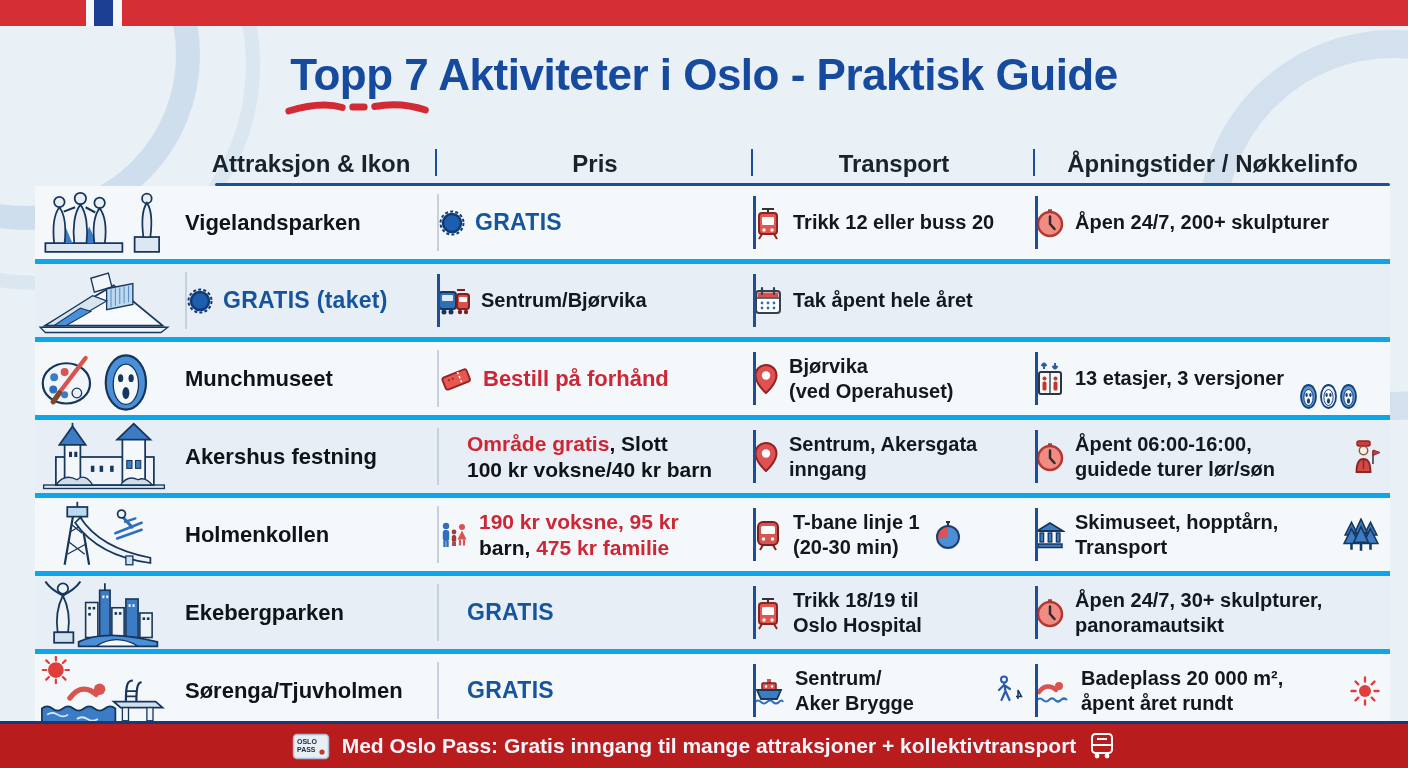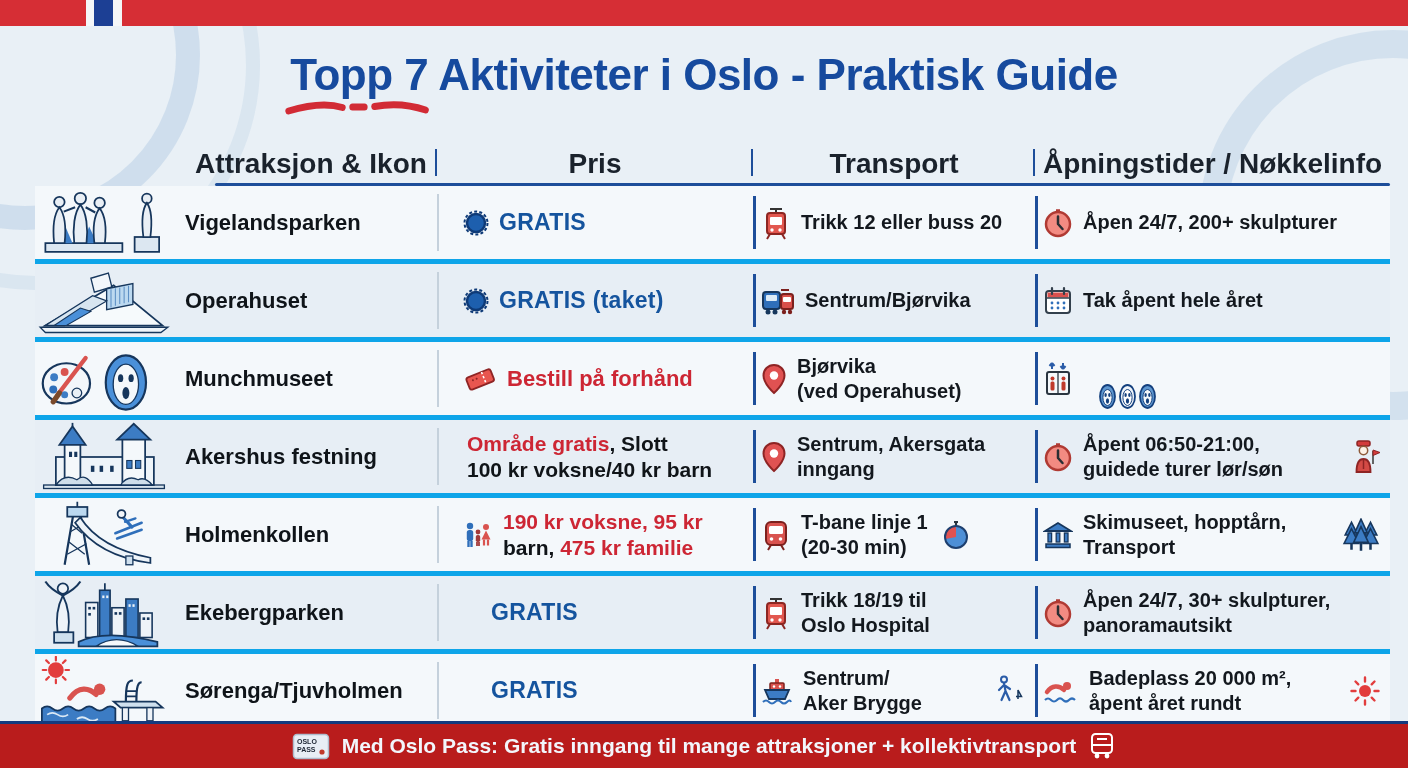--- a/index.html
+++ b/index.html
@@ -22,31 +22,31 @@
   .title-wrap{margin-top:24px;height:86px;text-align:center}
   .title{font-size:44px;font-weight:800;color:#164a9e;letter-spacing:-.5px}
   .t1{position:relative;display:inline-block}
   .swoosh{position:absolute;left:-6px;bottom:-16px;width:106%;height:17px}
   
   .grid{margin:6px 18px 0 35px}
   .hrow,.row{display:grid;grid-template-columns:150px 252px 316px 282px 1fr;align-items:center}
   .hrow{height:44px;position:relative}
   .h-underline{position:absolute;left:180px;right:0;bottom:0;height:3px;background:#1d4e9a;border-radius:2px}
   .hcell{position:relative;height:100%;display:flex;align-items:center;justify-content:center;
-         font-size:28px;font-weight:700;color:#1a222c}
+         font-size:24px;font-weight:700;color:#1a222c}
   .hcell.div::after{content:"";position:absolute;right:0;top:7px;bottom:10px;width:2.5px;background:#1d4e9a}
   .rows .row{height:78px;border-bottom:5px solid #0ea5e9}
   .rows .row:nth-child(odd){background:#f4f8fb}
   .rows .row:nth-child(even){background:#e7eef5}
   .cell{height:100%;display:flex;align-items:center}
   .c-icon{padding-left:3px}
   .c-name{font-size:22px;font-weight:700;color:#0f1419}
   .c-price,.c-trans,.c-info{position:relative;gap:10px}
-  .c-price{padding-left:26px}
-  .c-trans,.c-info{padding-left:8px}
+  .c-price{padding-left:2px}
+  .c-trans,.c-info{padding-left:0}
   .c-price::before{content:"";position:absolute;left:0;top:8px;bottom:8px;width:1.5px;background:#c5d1dc}
   .c-trans::before,.c-info::before{content:"";position:absolute;left:0;top:10px;bottom:10px;width:2.5px;background:#1d4e9a}
   .ic{flex:0 0 auto;display:flex;align-items:center}
   .gratis{font-size:23px;font-weight:800;color:#15549e;letter-spacing:.3px}
   .gratis.pad{padding-left:28px}
   .lines{display:flex;flex-direction:column;line-height:1.22;font-size:20px;font-weight:700;color:#13181e}
   .plines{display:flex;flex-direction:column;line-height:1.2;font-size:21px;font-weight:800}
   .redtxt{color:#cd2634;font-weight:800}
   .darktxt{color:#101418;font-weight:700}
   .push{margin-left:auto;margin-right:10px}
@@ -154,21 +154,20 @@
         <svg width="132" height="70" viewBox="0 0 150 80">
           <polygon points="2,70 148,70 140,76 8,76" fill="#eef4f9" stroke="#16365c" stroke-width="1.5"></polygon>
           <polygon points="8,68 86,22 142,68" fill="#f6fafc" stroke="#16365c" stroke-width="2"></polygon>
           <polygon points="60,14 80,8 84,24 64,30" fill="#f2f6fa" stroke="#16365c" stroke-width="1.5"></polygon>
           <polygon points="78,26 108,20 108,44 78,50" fill="#bcd9f0" stroke="#16365c" stroke-width="1.5"></polygon>
           <path d="M83 26.5v21M88 25.5v20M93 24.5v19M98 23.5v19M103 22.5v19" stroke="#5c8fc4" stroke-width="1.2"></path>
           <polygon points="8,68 62,34 78,40 30,68" fill="#d7e5f0" stroke="#16365c" stroke-width="1.5"></polygon>
           <polygon points="18,68 48,48 60,52 32,68" fill="#4a90d9" stroke="#16365c" stroke-width="1.2"></polygon>
         </svg>
       </div>
-      <div class="cell c-name">Operahuset</div>
       <div class="cell c-price">
         <span class="ic">
             <svg width="26" height="26" viewBox="0 0 26 26">
               <circle cx="13" cy="13" r="9" fill="#1d5fae" stroke="#0e3a77" stroke-width="2.5"></circle>
               <circle cx="13" cy="13" r="11.5" fill="none" stroke="#0e3a77" stroke-width="2" stroke-dasharray="3 2.2"></circle>
             </svg>
           </span>
         <span class="gratis">GRATIS (taket)</span>
       </div>
       <div class="cell c-trans">
@@ -264,20 +263,21 @@
               <path d="M15 10v22" stroke="#2a3540" stroke-width="1.3"></path>
               <g fill="#c0392b">
                 <circle cx="9.5" cy="16.5" r="2"></circle>
                 <rect x="7.5" y="19.5" width="4" height="9" rx="1.5"></rect>
                 <circle cx="20.5" cy="16.5" r="2"></circle>
                 <rect x="18.5" y="19.5" width="4" height="9" rx="1.5"></rect>
               </g>
             </svg>
           </span>
         <div class="lines">
+            <div>13 etasjer, 3 versjoner</div>
           </div>
         <span class="trio">
           <svg width="17" height="25" viewBox="0 0 17 25">
               <ellipse cx="8.5" cy="12.5" rx="7.5" ry="11.5" fill="#5e97d0" stroke="#14407e" stroke-width="1.8"></ellipse>
               <ellipse cx="8.5" cy="13.5" rx="4.6" ry="8" fill="#f4f8fb" stroke="#14407e" stroke-width="1"></ellipse>
               <ellipse cx="6.6" cy="11" rx="1.2" ry="1.9" fill="#14407e"></ellipse>
               <ellipse cx="10.4" cy="11" rx="1.2" ry="1.9" fill="#14407e"></ellipse>
               <ellipse cx="8.5" cy="17" rx="1.6" ry="2.7" fill="#14407e"></ellipse>
             </svg>
           <svg width="17" height="25" viewBox="0 0 17 25">
@@ -344,21 +344,21 @@
       </div>
       <div class="cell c-info">
         <span class="ic">
             <svg width="30" height="30" viewBox="0 0 30 30">
               <circle cx="15" cy="16" r="12" fill="#f28b82" stroke="#b03a33" stroke-width="2.5"></circle>
               <path d="M15 16V8.5M15 16l4.5 5" stroke="#2a2e33" stroke-width="2.5" stroke-linecap="round"></path>
               <path d="M13 2.5h4" stroke="#b03a33" stroke-width="2.5"></path>
             </svg>
           </span>
         <div class="lines">
-            <div>Åpent 06:50-21:00,</div>
+            <div>Åpent 06:00-16:00,</div>
             <div>guidede turer lør/søn</div>
           </div>
         <span class="ic push">
             <svg width="30" height="36" viewBox="0 0 30 36">
               <path d="M23 12v13" stroke="#555" stroke-width="1.8"></path>
               <path d="M23 11l7 2.5-7 3z" fill="#d33c3c" stroke="#8e2424" stroke-width="1"></path>
               <rect x="7" y="2" width="13" height="5" rx="2" fill="#d33c3c" stroke="#8e2424" stroke-width="1.5"></rect>
               <circle cx="13.5" cy="11.5" r="4.2" fill="#fdf2e7" stroke="#8e5a3a" stroke-width="1.5"></circle>
               <path d="M6.5 33c0-8 2.5-13 7-13s7 5 7 13z" fill="#d34a45" stroke="#8e2424" stroke-width="1.8"></path>
               <path d="M13.5 21v9" stroke="#8e2424" stroke-width="1.5"></path>

